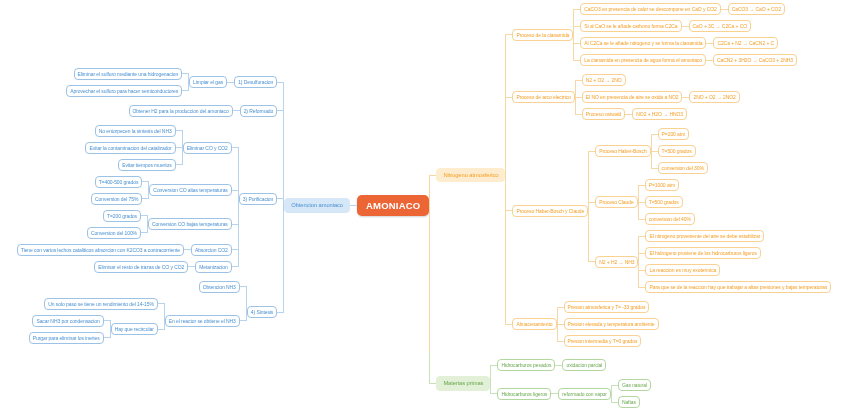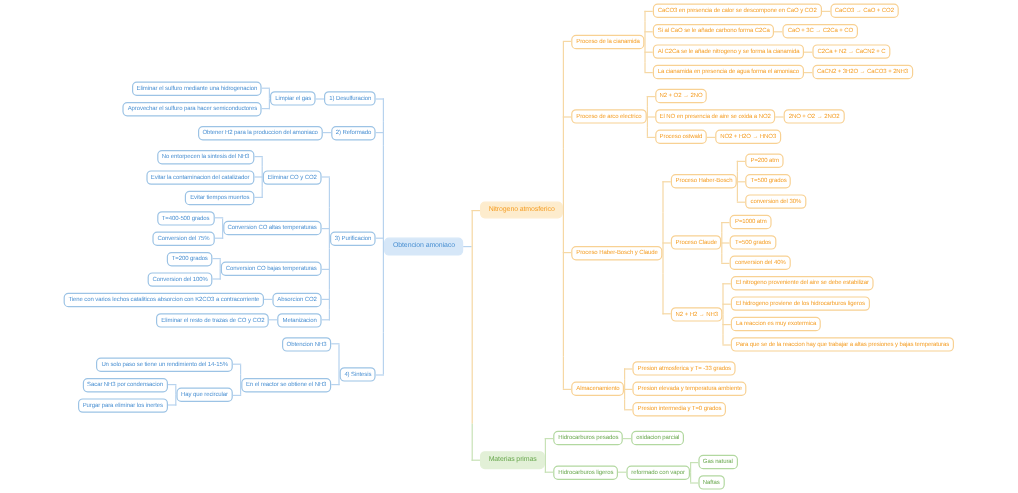--- a/index.html
+++ b/index.html
@@ -142,20 +142,23 @@
                       </div>
                     </div>
                   </div>
                 </div>
               </div>
             </div>
           </div>
         </div>
       </div>
     </div>
+  <div class="center">
+    <div class="central-node" style="background: rgb(236, 101, 53); color: rgb(255, 255, 255);">AMONIACO</div>
+  </div>
   <div id="right-tree" class="tree">
       <div class="branch rb" style="--c: #f6d8a4;">
         <div class="node lvl1" style="color: rgb(245, 159, 39); background: rgb(253, 236, 205); border-color: rgb(253, 236, 205);">Nitrogeno atmosferico</div>
         <div class="kids" style="gap: 8px; --g: 8px;">
           <div class="branch rb" style="--c: #f6d8a4;">
             <div class="node" style="color: rgb(245, 159, 39); border-color: rgb(248, 209, 147);">Proceso de la cianamida</div>
             <div class="kids" style="gap: 5px; --g: 5px;">
               <div class="branch rb" style="--c: #f6d8a4;">
                 <div class="node" style="color: rgb(245, 159, 39); border-color: rgb(248, 209, 147);">CaCO3 en presencia de calor se descompone en CaO y CO2</div>
                 <div class="kids" style="gap: 5px; --g: 5px;">

